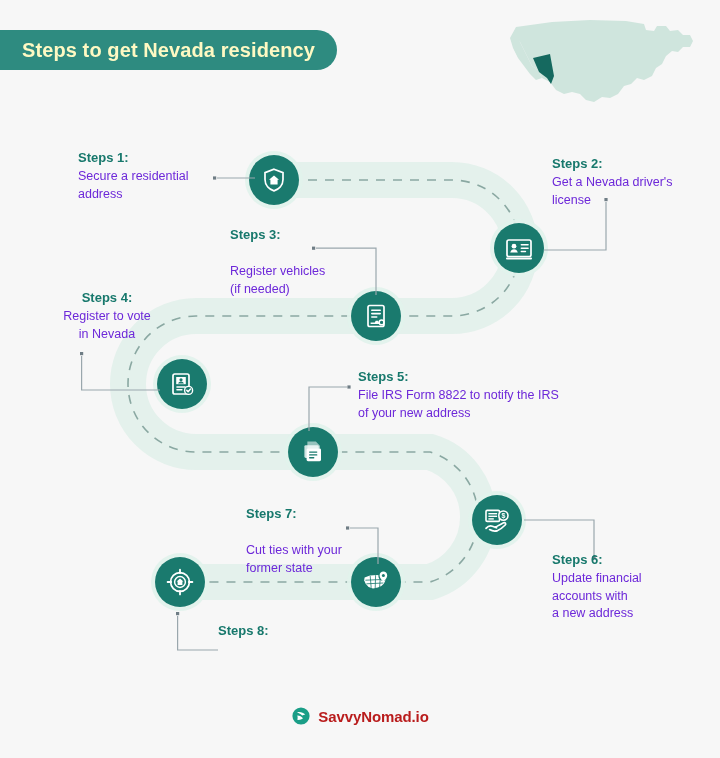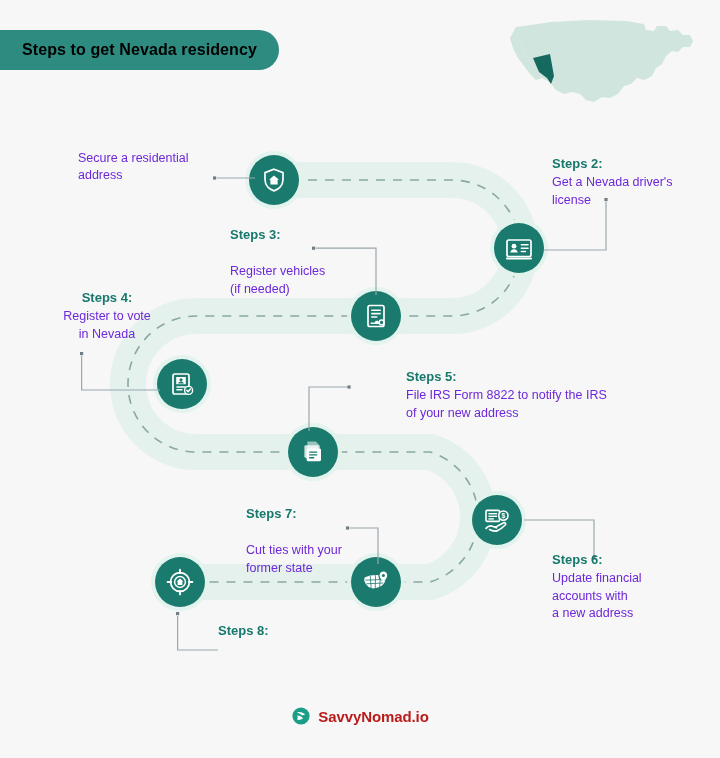--- a/index.html
+++ b/index.html
@@ -11,21 +11,21 @@
   
   #title-banner{
     position:absolute;left:-30px;top:30px;height:40px;
     display:flex;align-items:center;
     padding:0 22px 0 52px;
     background:#2e8b80;
     border-radius:0 21px 21px 0;
     box-sizing:border-box;
   }
   #title-banner .t{
-    color:#000000;font-size:16px;font-weight:bold;letter-spacing:.1px;
+    color:#fef9c3;font-size:20px;font-weight:bold;letter-spacing:.1px;
     white-space:nowrap;line-height:1;
   }
   
   #usmap-wrap{position:absolute;left:494px;top:14px;width:210px;height:100px;}
   
   #road{position:absolute;left:0;top:0;width:720px;height:758px;pointer-events:none;}
   
   .node{
     position:absolute;width:50px;height:50px;border-radius:50%;
     background:#1a7a6e;
@@ -235,20 +235,21 @@
   </div>
 
   <div class="conn" style="left:176px;top:612px;">
     <svg width="48" height="44">
       <rect x="0" y="0" width="3.2" height="3.2" fill="#6f7d85"></rect>
       <polyline points="1.6,4 1.6,38 42,38" fill="none" stroke="#9aa7ad" stroke-width="1.2"></polyline>
     </svg>
   </div>
 
   <div class="label" style="left:78px;top:150px;width:140px;">
+    <p class="hd">Steps 1:</p>
     <p class="bd" style="white-space:pre-line;">Secure a residential
 address</p>
   </div>
 
   <div class="label" style="left:552px;top:156px;width:150px;">
     <p class="hd">Steps 2:</p>
     <p class="bd" style="white-space:pre-line;">Get a Nevada driver's
 license</p>
   </div>
 
@@ -257,21 +258,21 @@
     <p class="bd" style="white-space:pre-line;margin-top:20px;">Register vehicles
 (if needed)</p>
   </div>
 
   <div class="label" style="left:42px;top:290px;width:130px;text-align:center;">
     <p class="hd">Steps 4:</p>
     <p class="bd" style="white-space:pre-line;">Register to vote
 in Nevada</p>
   </div>
 
-  <div class="label" style="left:358px;top:369px;width:250px;margin-left:48px;">
+  <div class="label" style="left:358px;top:369px;width:250px;">
     <p class="hd">Steps 5:</p>
     <p class="bd" style="white-space:pre-line;">File IRS Form 8822 to notify the IRS
 of your new address</p>
   </div>
 
   <div class="label" style="left:552px;top:552px;width:140px;">
     <p class="hd">Steps 6:</p>
     <p class="bd" style="white-space:pre-line;">Update financial
 accounts with
 a new address</p>

